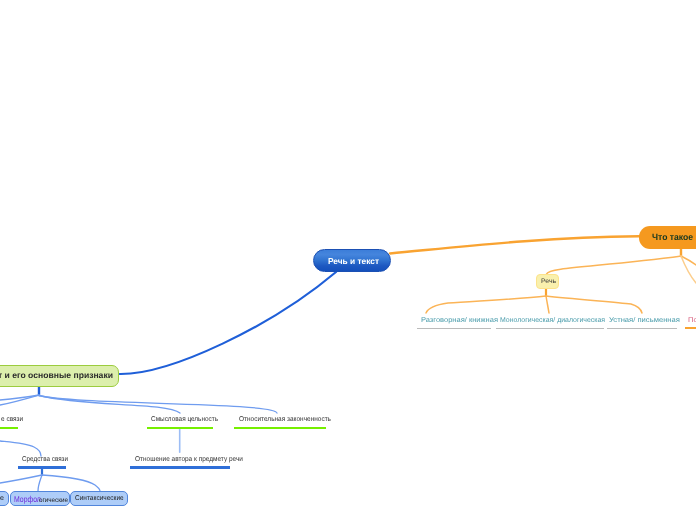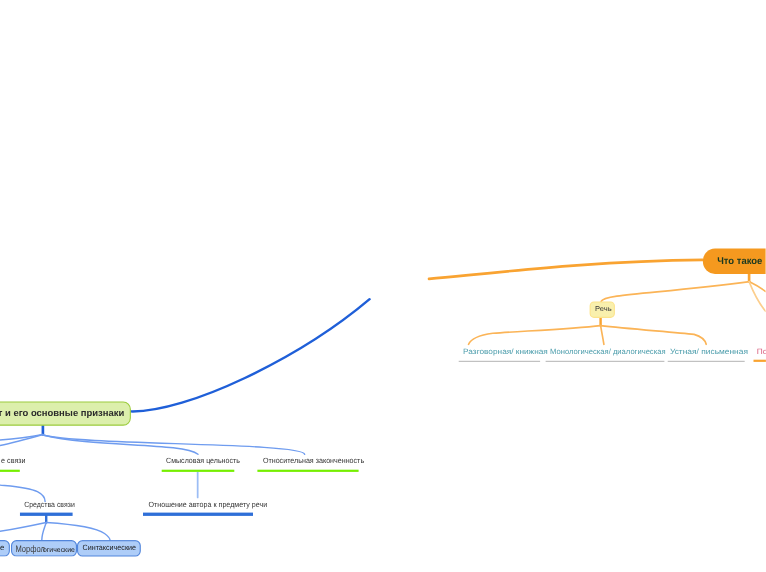--- a/index.html
+++ b/index.html
@@ -62,20 +62,23 @@
 
       <path d="M179.7,429.6 L179.7,452.2" stroke="#9cbdf5" stroke-width="1.6"></path>
 
       <path d="M42,468 L42,475" stroke="#2f6fd8" stroke-width="2.2"></path>
       <path d="M42,475 C28,478 13,481 0,483" stroke="#6f9cef" stroke-width="1.3"></path>
       <path d="M42,475 C40,481 38,485 38,491" stroke="#6f9cef" stroke-width="1.3"></path>
       <path d="M42,475 C72,477 88,480 95,485 C99,488 100,489 100,491" stroke="#6f9cef" stroke-width="1.3"></path>
     </g>
   </svg>
 
+  <div class="node root-pill" style="left:313px;top:249px;width:78px;height:23px;font-size:8.6px;line-height:22px;padding-left:14px;">
+    <span class="fit" style="transform:scaleX(0.97)">Речь и текст</span>
+  </div>
 
   <div class="node orange-pill" style="left:639px;top:226px;width:92px;height:23px;font-size:9px;line-height:23px;padding-left:13px;">
     <span class="fit" style="transform:scaleX(0.955)">Что такое</span>
   </div>
 
   <div class="node green-box" style="left:-50px;top:365px;width:169px;height:22px;font-size:8.6px;line-height:19px;text-align:right;padding-right:5px;">
     <span class="fit" style="transform:scaleX(1)">т и его основные признаки</span>
   </div>
 
   <div class="node yellow-box" style="left:536px;top:274px;width:23px;height:15px;font-size:6.5px;line-height:14px;padding-left:4px;">
@@ -124,21 +127,21 @@
 
   <div class="node ulabel" style="left:135px;top:456px;">
     <span class="fit" style="transform:scaleX(0.926)">Отношение автора к предмету речи</span>
   </div>
   <div class="ul" style="left:130px;top:466px;width:100px;height:2.5px;background:#2f6fd8;"></div>
 
   <div class="node blue-box" style="left:-33px;top:491px;width:42px;height:15px;font-size:7px;line-height:13px;text-align:right;padding-right:4px;">
     <span class="fit" style="transform:scaleX(1.02)">ие</span>
   </div>
   <div class="node blue-box" style="left:10px;top:491px;width:60px;height:15px;line-height:13px;"></div>
-  <div class="node" style="left:14px;top:493px;line-height:9px;color:#404040;">
+  <div class="node" style="left:14px;top:493px;line-height:9px;color:#6d28d9;">
     <span class="fit" style="transform:scaleX(0.81);font-size:8.5px;">Морфол</span>
   </div>
   <div class="node" style="left:39px;top:494px;line-height:8px;color:#1c1c1c;">
     <span class="fit" style="transform:scaleX(0.97);font-size:6.5px;">огические</span>
   </div>
   <div class="node blue-box" style="left:70px;top:491px;width:58px;height:15px;font-size:7px;line-height:13px;padding-left:4px;">
     <span class="fit" style="transform:scaleX(0.93)">Синтаксические</span>
   </div>
 
 </div>

